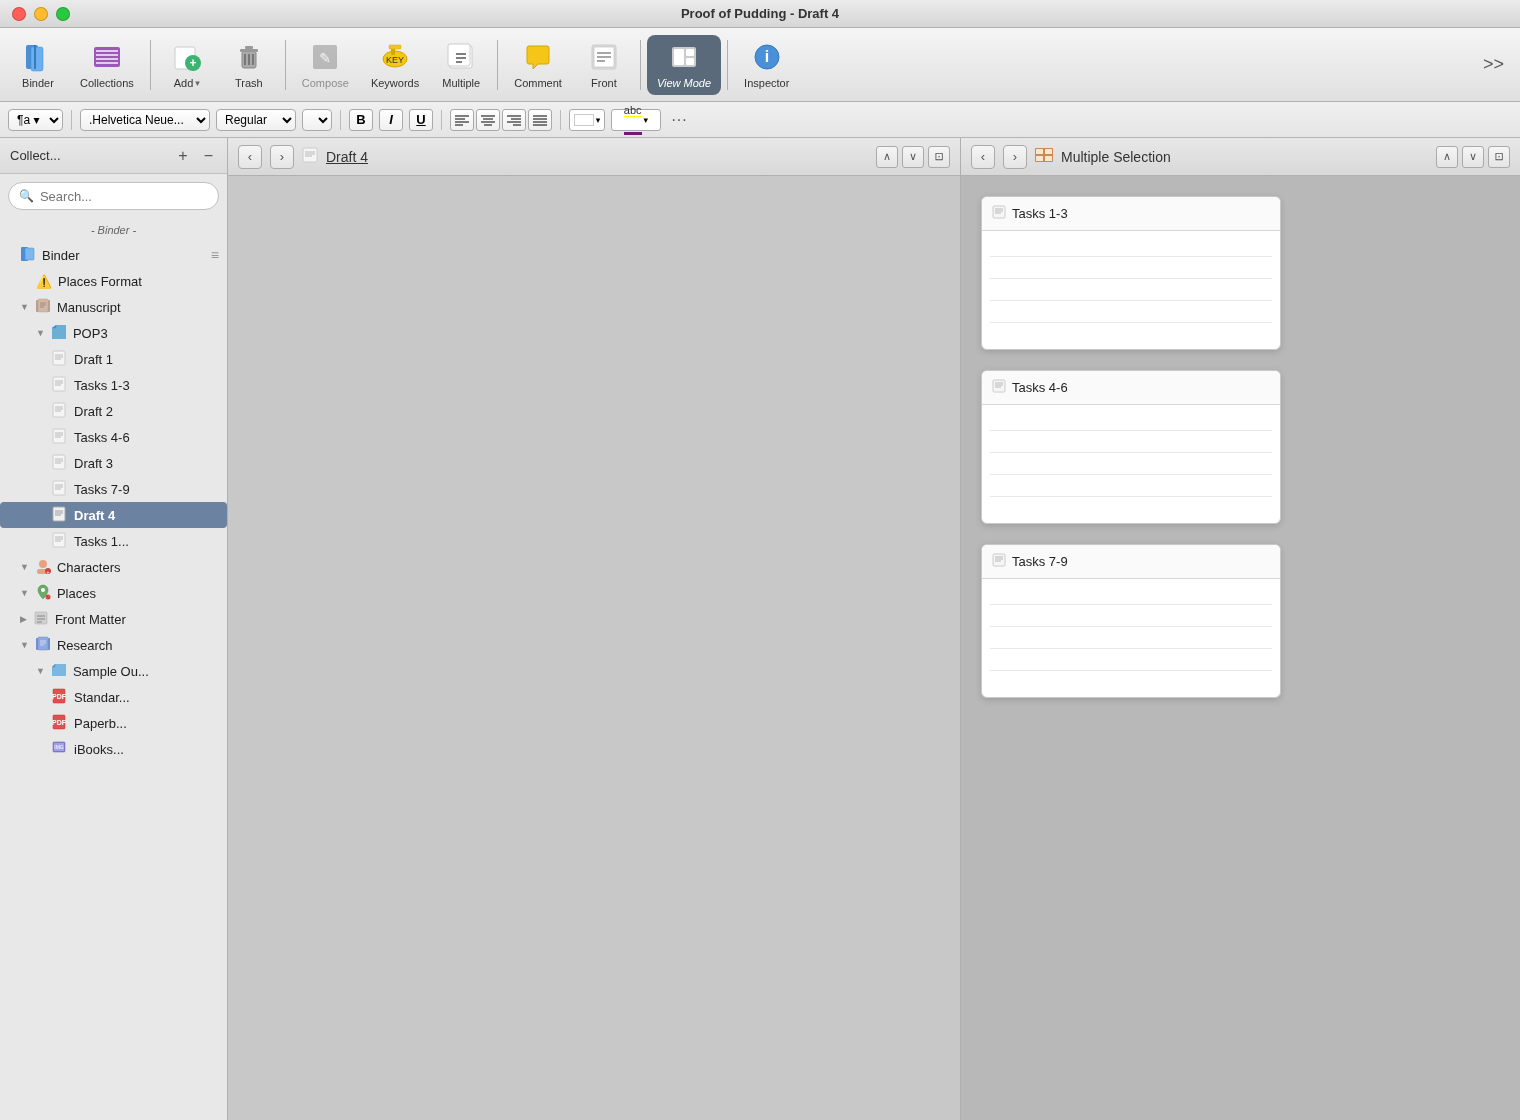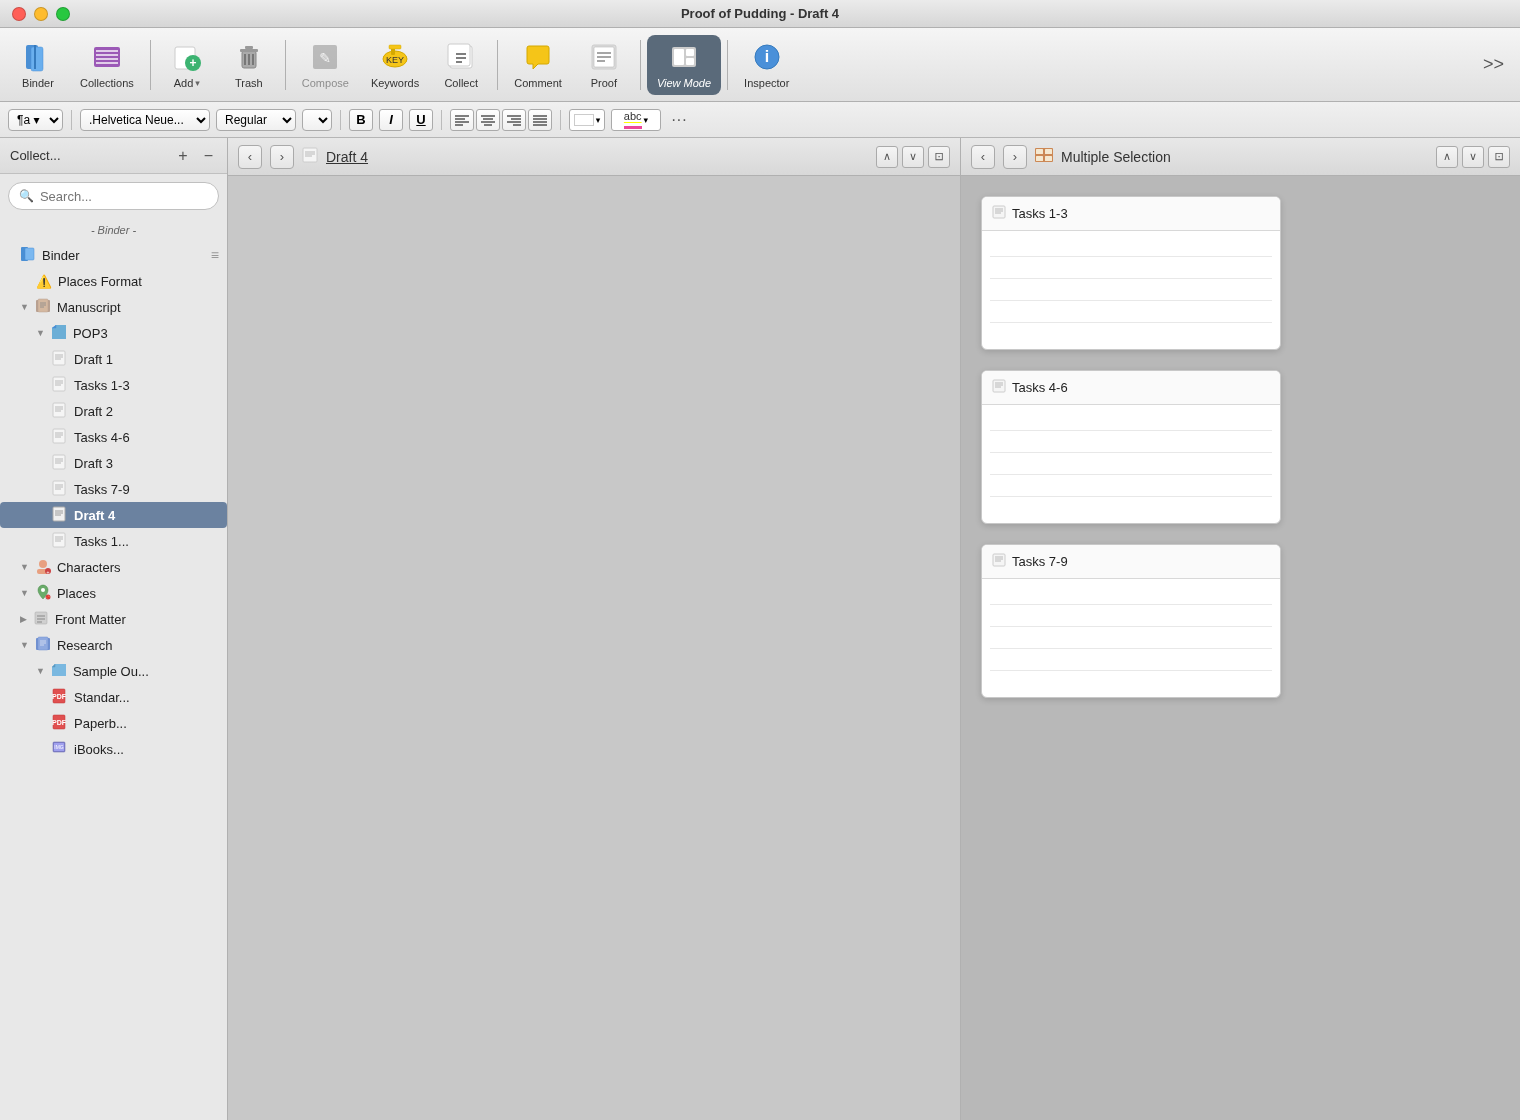--- a/index.html
+++ b/index.html
@@ -487,21 +487,21 @@
         <rect x="5" y="5" width="22" height="22" rx="2" fill="#fff" stroke="#ccc" stroke-width="1"></rect>
         <line x1="9" y1="11" x2="23" y2="11" stroke="#888" stroke-width="1.5"></line>
         <line x1="9" y1="15" x2="23" y2="15" stroke="#888" stroke-width="1.5"></line>
         <line x1="9" y1="19" x2="17" y2="19" stroke="#888" stroke-width="1.5"></line>
         <rect x="1" y="1" width="22" height="22" rx="2" fill="#fff" stroke="#ccc" stroke-width="1" transform="translate(2,2)"></rect>
         <line x1="11" y1="13" x2="21" y2="13" stroke="#555" stroke-width="1.5"></line>
         <line x1="11" y1="17" x2="21" y2="17" stroke="#555" stroke-width="1.5"></line>
         <line x1="11" y1="21" x2="17" y2="21" stroke="#555" stroke-width="1.5"></line>
       </svg>
     </div>
-    <span class="tb-label">Collect</span>
+    <span class="tb-label">Multiple</span>
   </div>
 
   <div class="toolbar-sep"></div>
 
   <div class="toolbar-btn">
     <div class="toolbar-icon">
       <svg width="32" height="32" viewBox="0 0 32 32">
         <path d="M5 7 Q5 5 7 5 L25 5 Q27 5 27 7 L27 21 Q27 23 25 23 L16 23 L11 28 L11 23 L7 23 Q5 23 5 21 Z" fill="#f5c518" stroke="#d4a800" stroke-width="1"></path>
       </svg>
     </div>
@@ -511,21 +511,21 @@
   <div class="toolbar-btn">
     <div class="toolbar-icon">
       <svg width="32" height="32" viewBox="0 0 32 32">
         <rect x="4" y="4" width="24" height="24" rx="2" fill="#ddd" stroke="#ccc" stroke-width="1"></rect>
         <rect x="6" y="6" width="20" height="20" rx="1" fill="#fff" stroke="#aaa" stroke-width="0.5"></rect>
         <line x1="9" y1="12" x2="23" y2="12" stroke="#888" stroke-width="1.5"></line>
         <line x1="9" y1="16" x2="23" y2="16" stroke="#888" stroke-width="1.5"></line>
         <line x1="9" y1="20" x2="17" y2="20" stroke="#888" stroke-width="1.5"></line>
       </svg>
     </div>
-    <span class="tb-label">Proof</span>
+    <span class="tb-label">Front</span>
   </div>
 
   <div class="toolbar-sep"></div>
 
   <div class="toolbar-btn active">
     <div class="toolbar-icon">
       <svg width="32" height="32" viewBox="0 0 32 32">
         <rect x="4" y="6" width="24" height="20" rx="2" fill="#ccc"></rect>
         <rect x="6" y="8" width="10" height="16" rx="1" fill="#fff"></rect>
         <rect x="18" y="8" width="8" height="7" rx="1" fill="#fff"></rect>
@@ -602,21 +602,21 @@
           <line x1="0" y1="11" x2="14" y2="11" stroke="#555" stroke-width="1.5"></line>
         </svg>
     </div>
   </div>
   <div class="fmt-sep"></div>
   <div class="fmt-color-box">
     <div style="width:20px;height:12px;background:#fff;border:1px solid #ccc;"></div>
     <span style="font-size:9px;margin-left:2px;">▾</span>
   </div>
   <div class="fmt-color-box" style="width:50px">
-    <span style="font-size:11px;color:#333;text-decoration:underline;text-decoration-color:#ff0;text-underline-offset:2px;border-bottom:3px solid #ec4899;padding-bottom:4px">abc</span>
+    <span style="font-size:11px;color:#333;text-decoration:underline;text-decoration-color:#ff0;text-underline-offset:2px;border-bottom:3px solid #701a75;padding-bottom:16px">abc</span>
     <span style="font-size:9px;margin-left:2px;">▾</span>
   </div>
   <div class="fmt-more">···</div>
 </div>
 
 <div class="main-area">
 
   <div class="sidebar">
     <div class="sidebar-header">
       <span class="sidebar-header-title">Collect...</span>

